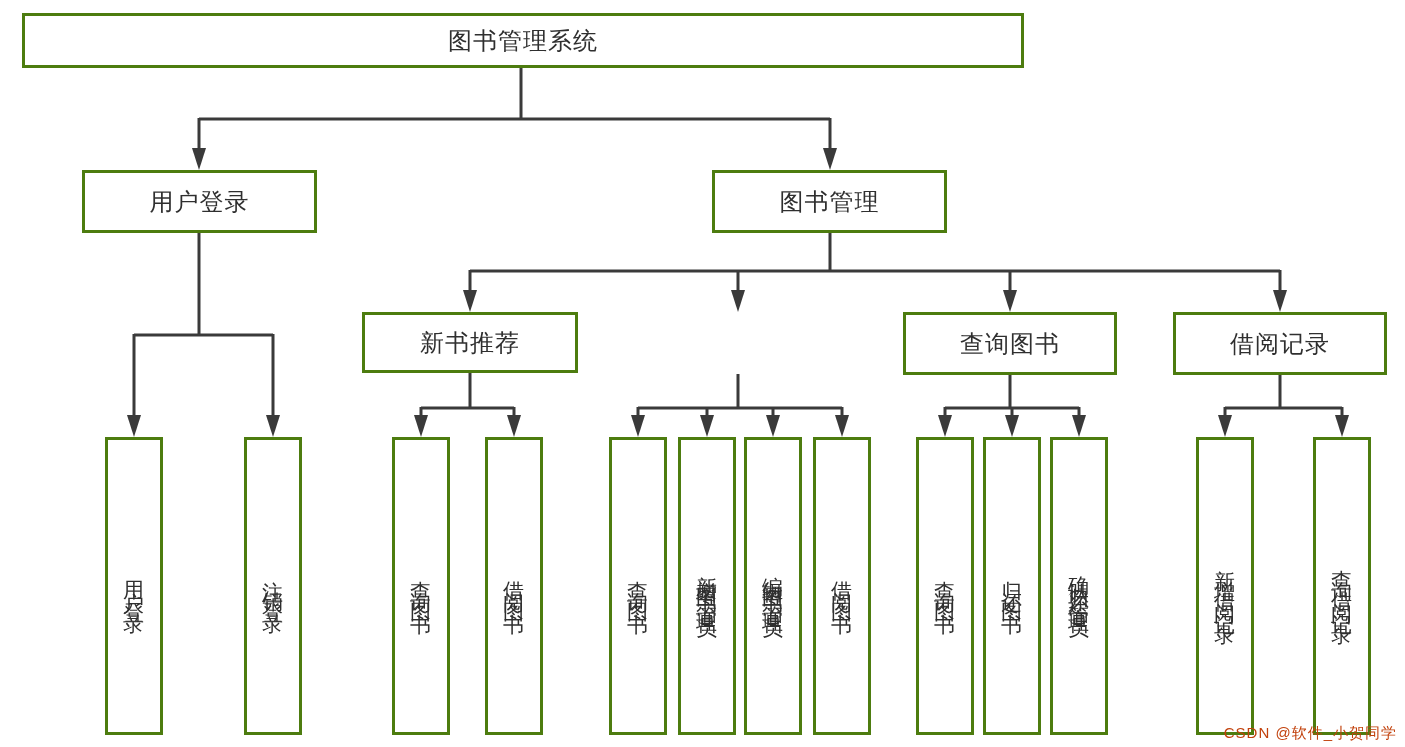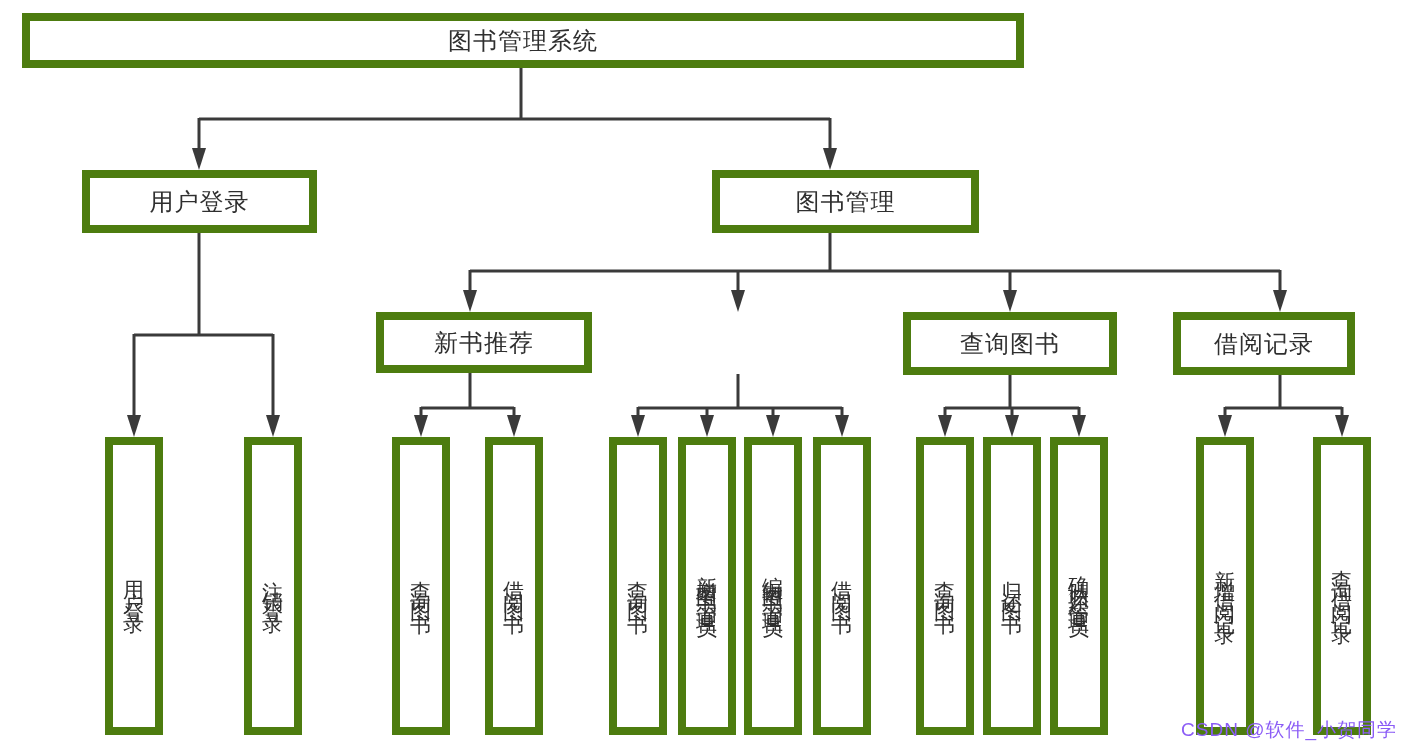--- a/index.html
+++ b/index.html
@@ -8,40 +8,40 @@
     width:1405px;height:747px;
     background:#ffffff;
     font-family:"Liberation Sans","DejaVu Sans",sans-serif;
     overflow:hidden;
   }
   .wires{position:absolute;left:0;top:0;}
   .node{
     position:absolute;
     box-sizing:border-box;
     background:#ffffff;
-    border:8px solid #4d7c0f;
+    border:3px solid #4d7c0f;
     display:flex;align-items:center;justify-content:center;
     color:#2f2f2f;
     font-size:24px;
     letter-spacing:1px;
   }
   .leaf{font-size:21px;}
   .vtext{
     writing-mode:vertical-rl;
     text-orientation:mixed;
     line-height:1;
     letter-spacing:11px;
     white-space:nowrap;
   }
   .vtext.tight{letter-spacing:6px;}
   .watermark{
     position:absolute;
     right:8px;bottom:4px;
-    font-size:19px;
-    color:#8b5cf6;
+    font-size:15px;
+    color:#c2410c;
     letter-spacing:1px;
     z-index:5;
   }
 </style>
 </head>
 <body>
 
 <div class="stage">
 
   <svg class="wires" width="1405" height="747" viewBox="0 0 1405 747" fill="none" stroke="#3a3a3a" stroke-width="3">
@@ -80,31 +80,31 @@
     <polygon fill="#3a3a3a" stroke="none" points="1335,415 1349,415 1342,437"></polygon>
   </svg>
 
   <div class="node" style="left:22px;top:13px;width:1002px;height:55px">
     <span>图书管理系统</span>
   </div>
 
   <div class="node" style="left:82px;top:170px;width:235px;height:63px">
     <span>用户登录</span>
   </div>
-  <div class="node" style="left:712px;top:170px;width:267px;height:63px">
+  <div class="node" style="left:712px;top:170px;width:235px;height:63px">
     <span>图书管理</span>
   </div>
 
-  <div class="node" style="left:376px;top:312px;width:216px;height:61px">
+  <div class="node" style="left:362px;top:312px;width:216px;height:61px">
     <span>新书推荐</span>
   </div>
   <div class="node" style="left:903px;top:312px;width:214px;height:63px">
     <span>查询图书</span>
   </div>
-  <div class="node" style="left:1173px;top:312px;width:182px;height:63px">
+  <div class="node" style="left:1173px;top:312px;width:214px;height:63px">
     <span>借阅记录</span>
   </div>
 
   <div class="node leaf" style="left:105px;top:437px;width:58px;height:298px">
     <span class="vtext">用户登录</span>
   </div>
   <div class="node leaf" style="left:244px;top:437px;width:58px;height:298px">
     <span class="vtext">注销登录</span>
   </div>
 

